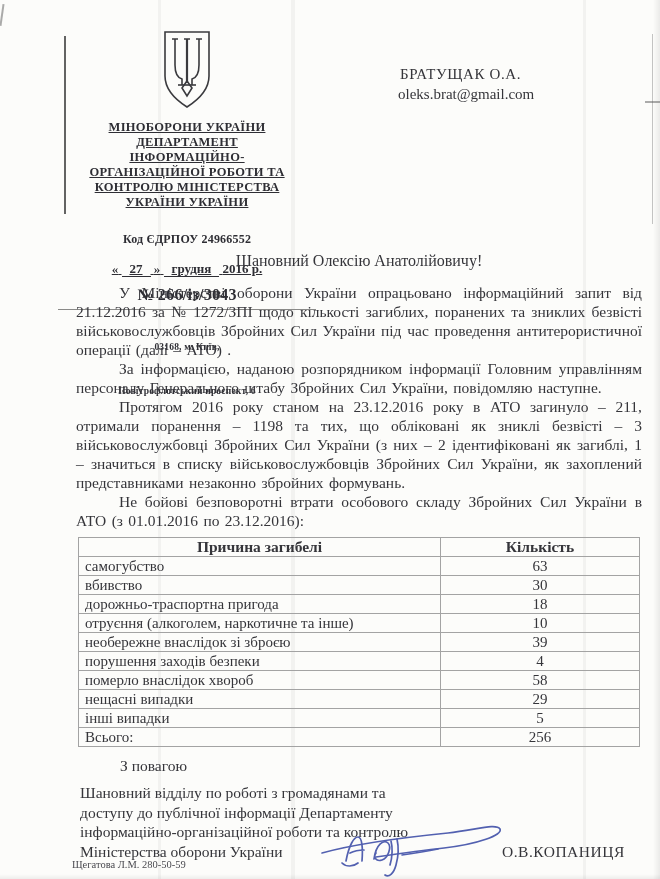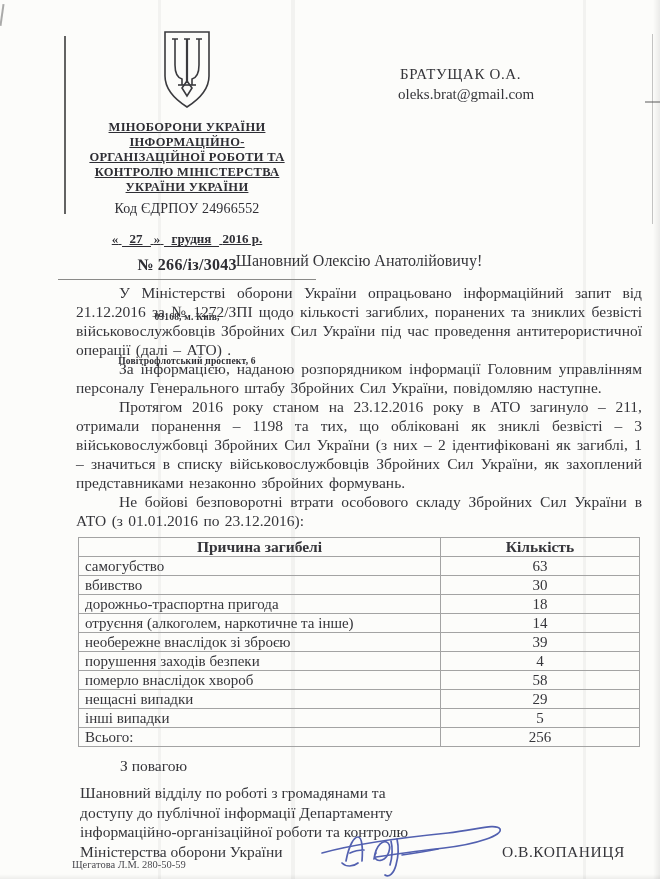--- a/index.html
+++ b/index.html
@@ -22,21 +22,21 @@
   .corner-mark{position:absolute;left:1px;top:4px;width:2px;height:22px;background:rgba(70,70,70,0.45);transform:rotate(8deg);}
 
   
   .recipient-name{position:absolute;left:400px;top:42px;font-size:15px;letter-spacing:.6px;margin-top:24px;}
   .recipient-email{position:absolute;left:398px;top:86px;font-size:15px;}
 
   
   .letterhead{position:absolute;left:58px;top:30px;width:258px;text-align:center;color:#2e2e34;}
   .emblem{margin:0 auto 6px auto;width:54px;height:80px;}
   .org-line{font-weight:bold;font-size:12.5px;line-height:15px;letter-spacing:.3px;text-decoration:underline;}
-  .code-line{font-weight:normal;font-size:14px;margin-top:6px;letter-spacing:.2px;}
+  .code-line{font-weight:bold;font-size:12px;margin-top:22px;letter-spacing:.2px;}
   .date-line{font-weight:bold;font-size:13px;margin-top:14px;text-decoration:underline;}
   .date-line .u{border-bottom:1.2px solid #2e2e34;padding:0 8px;}
   .doc-number{font-weight:bold;font-size:16px;margin-top:9px;letter-spacing:.3px;}
   .lh-rule{border:none;border-top:1.4px solid #8a8a88;margin:5px 0 3px 0;}
   .address-line{font-weight:bold;font-size:9.5px;line-height:11.5px;letter-spacing:.2px;margin-top:32px;}
 
   
   .body-block{position:absolute;left:76px;top:252px;width:566px;}
   .salutation{text-align:center;font-size:16px;margin:0 0 13px 0;}
   .body-block p{margin:0;text-align:justify;text-indent:43px;font-size:15.5px;line-height:19px;word-spacing:1.5px;}
@@ -79,20 +79,21 @@
         <path d="M5 2 H49 V46 Q49 63 27 77 Q5 63 5 46 Z"></path>
         <path d="M27 9 V53" stroke-width="2.2"></path>
         <path d="M15 9 V35 Q15 47 22 49 L22 55"></path>
         <path d="M39 9 V35 Q39 47 32 49 L32 55"></path>
         <path d="M12 9 H18 M24 9 H30 M36 9 H42"></path>
         <path d="M18 55 H36"></path>
         <path d="M27 51 L32 58 L27 66 L22 58 Z"></path>
       </g>
     </svg>
     <div class="org-line">МІНОБОРОНИ УКРАЇНИ</div>
+    <div class="org-line">ДЕПАРТАМЕНТ</div>
     <div class="org-line">ІНФОРМАЦІЙНО-</div>
     <div class="org-line">ОРГАНІЗАЦІЙНОЇ РОБОТИ ТА</div>
     <div class="org-line">КОНТРОЛЮ МІНІСТЕРСТВА</div>
     <div class="org-line">УКРАЇНИ УКРАЇНИ</div>
     <div class="code-line">Код  ЄДРПОУ 24966552</div>
     <div class="date-line">
       <span>«</span>
       <span class="u">27</span>
       <span>»</span>
       <span class="u">грудня</span>
@@ -127,21 +128,21 @@
       <tr>
         <td class="cause">вбивство</td>
         <td class="count">30</td>
       </tr>
       <tr>
         <td class="cause">дорожньо-траспортна пригода</td>
         <td class="count">18</td>
       </tr>
       <tr>
         <td class="cause">отруєння (алкоголем, наркотичне та інше)</td>
-        <td class="count">14</td>
+        <td class="count">10</td>
       </tr>
       <tr>
         <td class="cause">необережне внаслідок зі зброєю</td>
         <td class="count">39</td>
       </tr>
       <tr>
         <td class="cause">порушення заходів безпеки</td>
         <td class="count">4</td>
       </tr>
       <tr>

